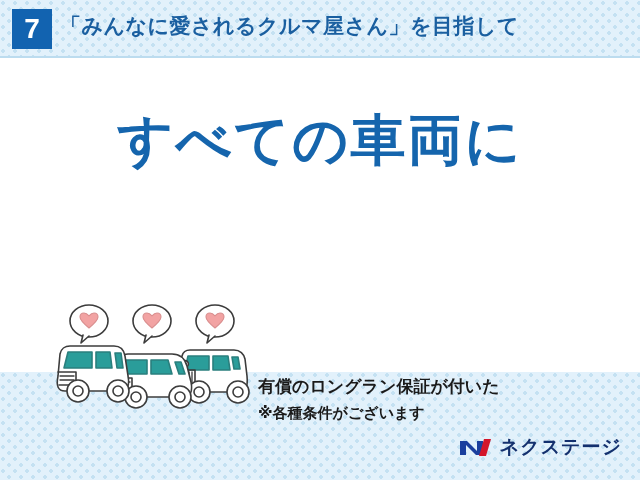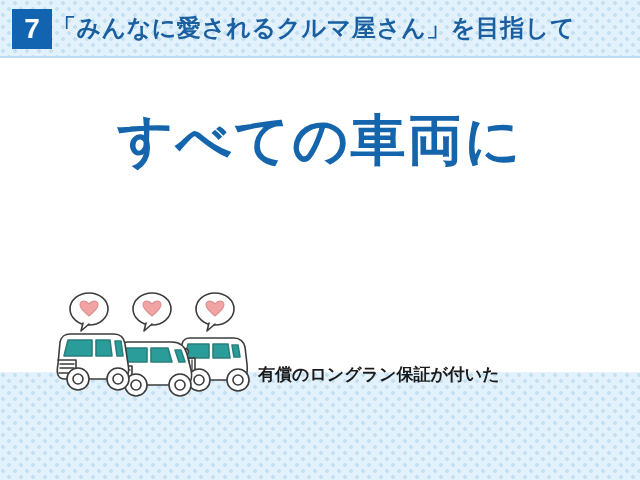--- a/index.html
+++ b/index.html
@@ -39,23 +39,23 @@
     background: #1263b0;
     color: #ffffff;
     font-size: 28px;
     font-weight: bold;
     line-height: 40px;
     text-align: center;
     letter-spacing: 0;
   }
   #header-title {
     position: absolute;
-    left: 52px;
+    left: 60px;
     top: 12px;
-    font-size: 24px;
+    font-size: 21px;
     font-weight: bold;
     color: #1a5fa0;
     white-space: nowrap;
     letter-spacing: 0.5px;
   }
   #header-rule {
     position: absolute;
     left: 0; top: 56px;
     width: 640px; height: 2px;
     background: #bcdcef;
@@ -86,21 +86,21 @@
   }
   #hero-line2 {
     top: 126px;
     font-size: 55px;
   }
 
   
   #lower {
     position: absolute;
     left: 0;
-    top: 232px;
+    top: 244px;
     width: 640px;
     height: 130px;
   }
   #cars-art {
     position: absolute;
     left: 52px;
     top: 0px;
   }
   #body-copy {
     position: absolute;
@@ -249,19 +249,29 @@
               <circle cx="66" cy="89" r="11" fill="#ffffff"></circle>
               <circle cx="66" cy="89" r="5" fill="#ffffff"></circle>
             </g>
 
           </g>
         </svg>
       </div>
 
       <div id="body-copy">
         <div class="copy-line">有償のロングラン保証が付いた</div>
+        <div class="copy-note">※各種条件がございます</div>
       </div>
 
     </div>
   </div>
 
+  <div id="footer">
+    <div id="brand">
+      <svg width="34" height="24" viewBox="0 0 34 24">
+        <path d="M1 20 L1 6 L8 6 L18 16 L18 6 L24 6 L24 20 L17 20 L7 10 L7 20 Z" fill="#1a3f9e"></path>
+        <path d="M25 4 L32 4 L27 21 L20 21 Z" fill="#d3152a"></path>
+      </svg>
+      <div id="brand-name">ネクステージ</div>
+    </div>
+  </div>
 
 </div>
 
 </body></html>

